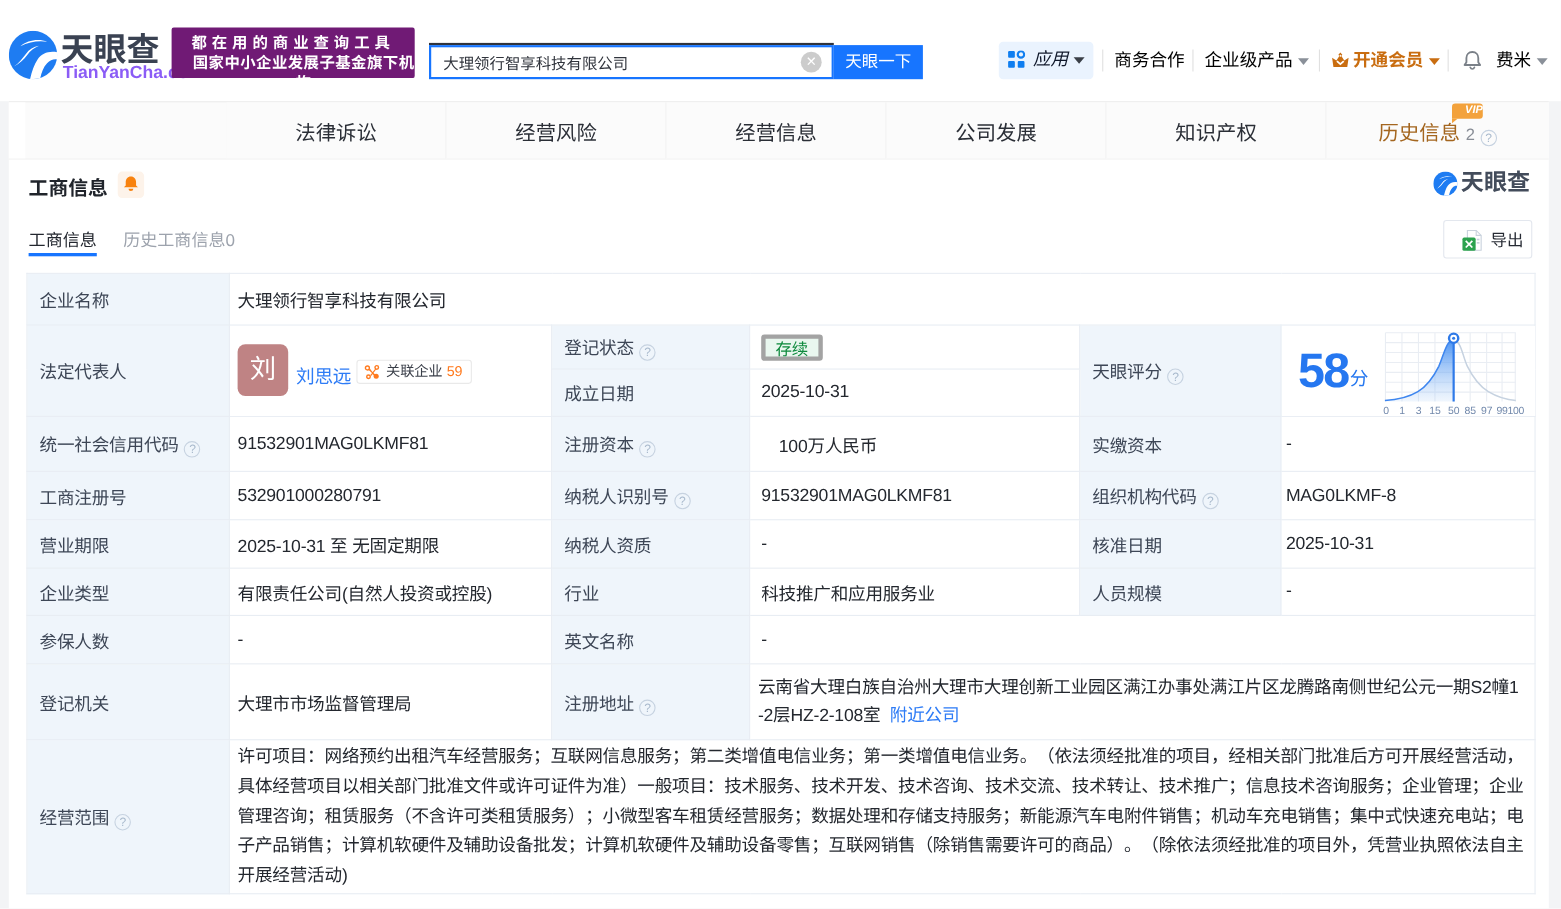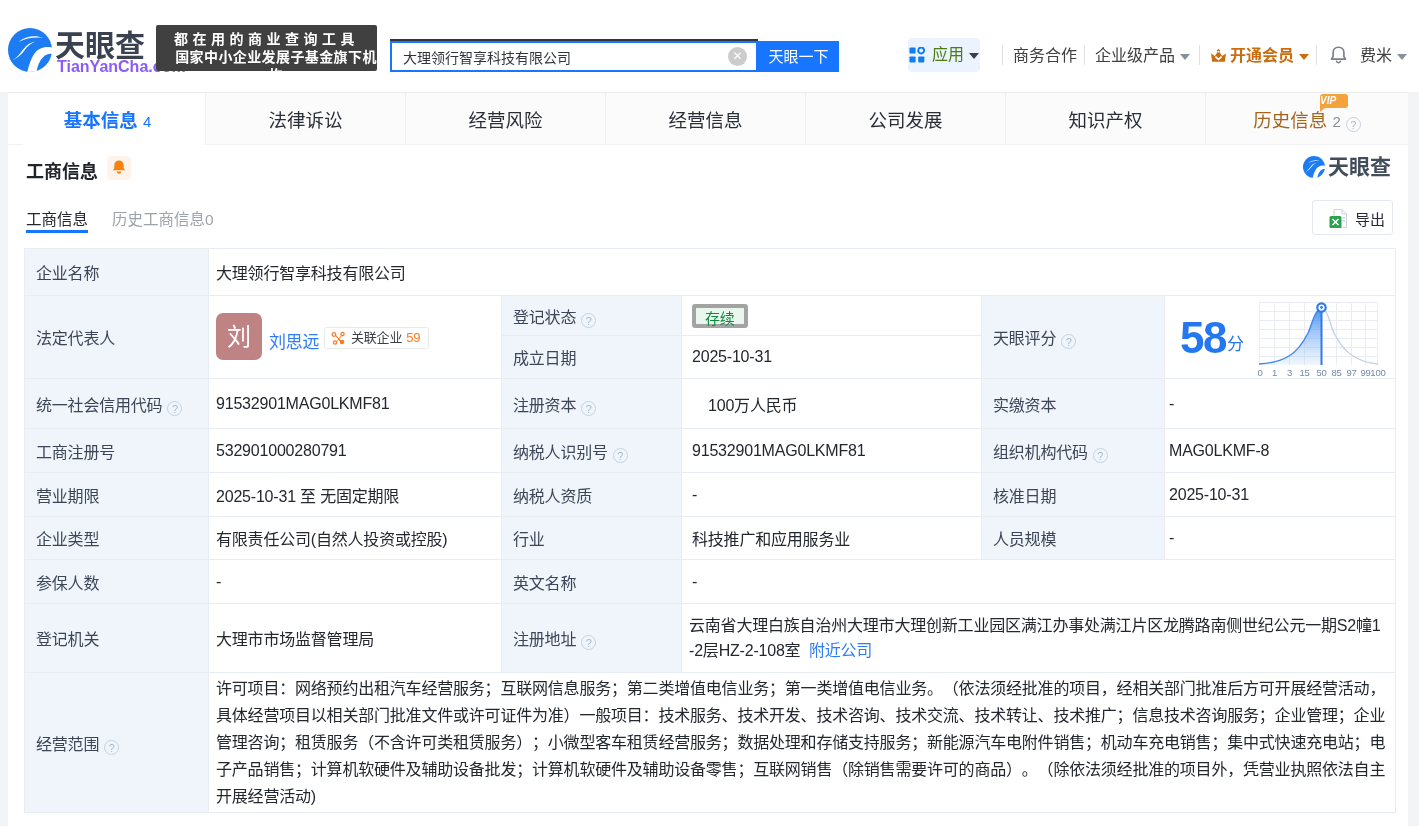--- a/index.html
+++ b/index.html
@@ -7,49 +7,49 @@
 html,body { font-family:"Liberation Sans","Noto Sans CJK SC","Noto Sans SC",sans-serif; text-spacing-trim:space-all; font-feature-settings:"halt" 0,"chws" 0; }
 * { text-spacing-trim:space-all; }
 body { background:#f3f4f6; width:1419px; height:826px; overflow:hidden; }
 #app { position:relative; width:1419px; height:826px; }
 
 
 #header { position:absolute; left:0; top:0; width:1419px; height:92px; background:#fff; }
 #logoCircle { position:absolute; left:8px; top:28px; width:44px; height:44px; }
 #logoTxt { position:absolute; left:55px; top:31px; white-space:nowrap; font-size:30px; font-weight:bold; color:#3a4252; letter-spacing:0; line-height:30px; }
 #logoSub { position:absolute; left:57px; top:58px; font-size:16px; font-weight:bold; color:#8b5cf6; letter-spacing:0px; }
-#redBanner { position:absolute; left:156px; top:25px; width:221px; height:46px; background:#404040; border-radius:2px; color:#fff; text-align:center; }
+#redBanner { position:absolute; left:156px; top:25px; width:221px; height:46px; background:#701a75; border-radius:2px; color:#fff; text-align:center; }
 #redBanner .l1 { margin-top:5px; font-size:14px; font-weight:bold; letter-spacing:4.5px; line-height:18px; }
 #redBanner .l2 { font-size:14px; font-weight:bold; letter-spacing:0.4px; line-height:18px;margin-left:19px; }
 
 
 #searchTabs { position:absolute; left:390px; top:19px; height:19px; }
 .stab { display:inline-block; font-size:13px; color:#23272f; width:63px; line-height:19px; text-align:center; vertical-align:top; }
 .stab.on { background:#1775ff; color:#fff; width:52px; margin-right:10px; }
 #searchTabLine { position:absolute; left:390px; top:39px; width:368px; height:2px; background:#30343c; }
 #searchInput { position:absolute; left:390px; top:41px; width:368px; height:31px; border:2px solid #1775ff; background:#fff; font-size:14px; color:#30343c; line-height:30px; padding-left:11px; }
 #clearBtn { position:absolute; left:728px; top:47px; width:19px; height:19px; border-radius:50%; background:#ccc; color:#fff; text-align:center; font-size:12px; line-height:19px; }
 #searchBtn { line-height:31px; position:absolute; left:758px; top:41px; width:81px; height:31px; background:#1775ff; color:#fff; font-size:15px; text-align:center; line-height:32px; }
-#appBtn { position:absolute; left:908px; top:38px; width:72px; height:34px; background:#eaf3fe; border-radius:4px; line-height:34px; text-align:center; font-size:16px; color:#4d7c0f; }
+#appBtn { position:absolute; left:908px; top:38px; width:86px; height:34px; background:#eaf3fe; border-radius:4px; line-height:34px; text-align:center; font-size:16px; color:#0f172a;font-style:italic; }
 .hsep { position:absolute; top:45px; width:1px; height:20px; background:#e0e0e0; }
-.hitem { position:absolute; top:45px; font-size:16px; color:#404040; line-height:22px; white-space:nowrap; }
+.hitem { position:absolute; top:45px; font-size:16px; color:#000000; line-height:22px; white-space:nowrap; }
 .caret { display:inline-block; width:0; height:0; border-left:5px solid transparent; border-right:5px solid transparent; border-top:6px solid #8a9099; vertical-align:middle; margin-left:5px; }
 .caret.dark { border-top-color:#3a3f47; }
 .caret.orange { border-top-color:#c96d10; }
 
 
 #main { position:absolute; left:8px; top:92px; width:1400px; height:734px; background:#fff; }
 #tabbar { position:absolute; left:0; top:0; width:1400px; height:53px; box-sizing:border-box; background:#fbfbfb; border-top:1px solid #ececec; border-bottom:1px solid #f2f2f2; }
 #tabwhite { position:absolute; left:0; top:0; width:15px; height:51px; background:#fff; }
 .tab { position:absolute; top:0; height:51px; line-height:55px; text-align:center; font-size:18.5px; color:#2a2e36; border-right:1px solid #f0f0f0; background:#fbfbfb; }
 .tab.active { background:#fff; height:52px; font-weight:bold; color:#1775ff; }
 .tab .cnt { font-size:15px; color:#1775ff; font-weight:normal; }
 .tab.hist { color:#a4661f; }
 .tab.hist .cnt2 { color:#888d96; font-size:15px; }
-#vipBadge { position:absolute; left:1312px; top:1px; width:28px; height:14px; background:#f3a23c; border-radius:3px 3px 3px 0; color:#fff; font-size:10px; font-weight:bold; font-style:italic; text-align:left; line-height:14px; }
+#vipBadge { position:absolute; left:1312px; top:1px; width:28px; height:14px; background:#f3a23c; border-radius:3px 3px 3px 0; color:#fff; font-size:10px; font-weight:bold; font-style:italic; text-align:right; line-height:14px; }
 #vipBadge:after { content:""; position:absolute; left:0; top:14px; border-top:4px solid #f3a23c; border-right:5px solid transparent; }
 
 #secTitle { position:absolute; left:26px; top:157px; font-size:18px; font-weight:bold; color:#20242b; }
 #bellBox { position:absolute; left:107px; top:156px; width:24px; height:24px; background:#fdf3ea; border-radius:4px; }
 #wmark { position:absolute; left:1303px; top:156px; height:22px; }
 
 #subtab1 { position:absolute; left:26px; top:207px; font-size:15.5px; color:#23272f; }
 #subtabLine { position:absolute; left:26px; top:230px; width:62px; height:3px; background:#1775ff; }
 #subtab2 { position:absolute; left:112px; top:207px; font-size:15.5px; color:#9da3ad; }
 #exportBtn { position:absolute; left:1312px; top:200px; width:81px; height:35px; background:#fff; border:1px solid #e3e7ee; border-radius:3px; }
@@ -118,21 +118,20 @@
     <svg width="17" height="18" viewBox="0 0 13 14" style="position:absolute;left:1330px;top:46px">
         <path d="M6.5 1 C3.8 1 2.3 3 2.3 5.2 L2.3 8.2 L1 10.2 L12 10.2 L10.7 8.2 L10.7 5.2 C10.7 3 9.2 1 6.5 1 Z" fill="none" stroke="#7a8088" stroke-width="1.3" stroke-linejoin="round"></path>
         <path d="M5 11.8 C5.3 12.6 6 13 6.5 13 C7 13 7.7 12.6 8 11.8" fill="none" stroke="#7a8088" stroke-width="1.2" stroke-linecap="round"></path>
       </svg>
     <div class="hitem" style="left:1360px">费米<span class="caret"></span></div>
   </div>
 
   <div id="main">
     <div id="tabbar">
       <div id="tabwhite"></div>
-      <div class="tab active" style="left:15px;width:183px;padding-right:13px">基本信息 <span class="cnt">4</span></div>
       <div class="tab" style="left:198px;width:200px">法律诉讼</div>
       <div class="tab" style="left:398px;width:200px">经营风险</div>
       <div class="tab" style="left:598px;width:200px">经营信息</div>
       <div class="tab" style="left:798px;width:200px">公司发展</div>
       <div class="tab" style="left:998px;width:200px">知识产权</div>
       <div class="tab hist" style="left:1198px;width:202px;border-right:none">历史信息 <span class="cnt2">2</span><span class="q"> ?</span></div>
       <div id="vipBadge">VIP</div>
     </div>
   </div>
   <div id="secTitle">工商信息</div>

